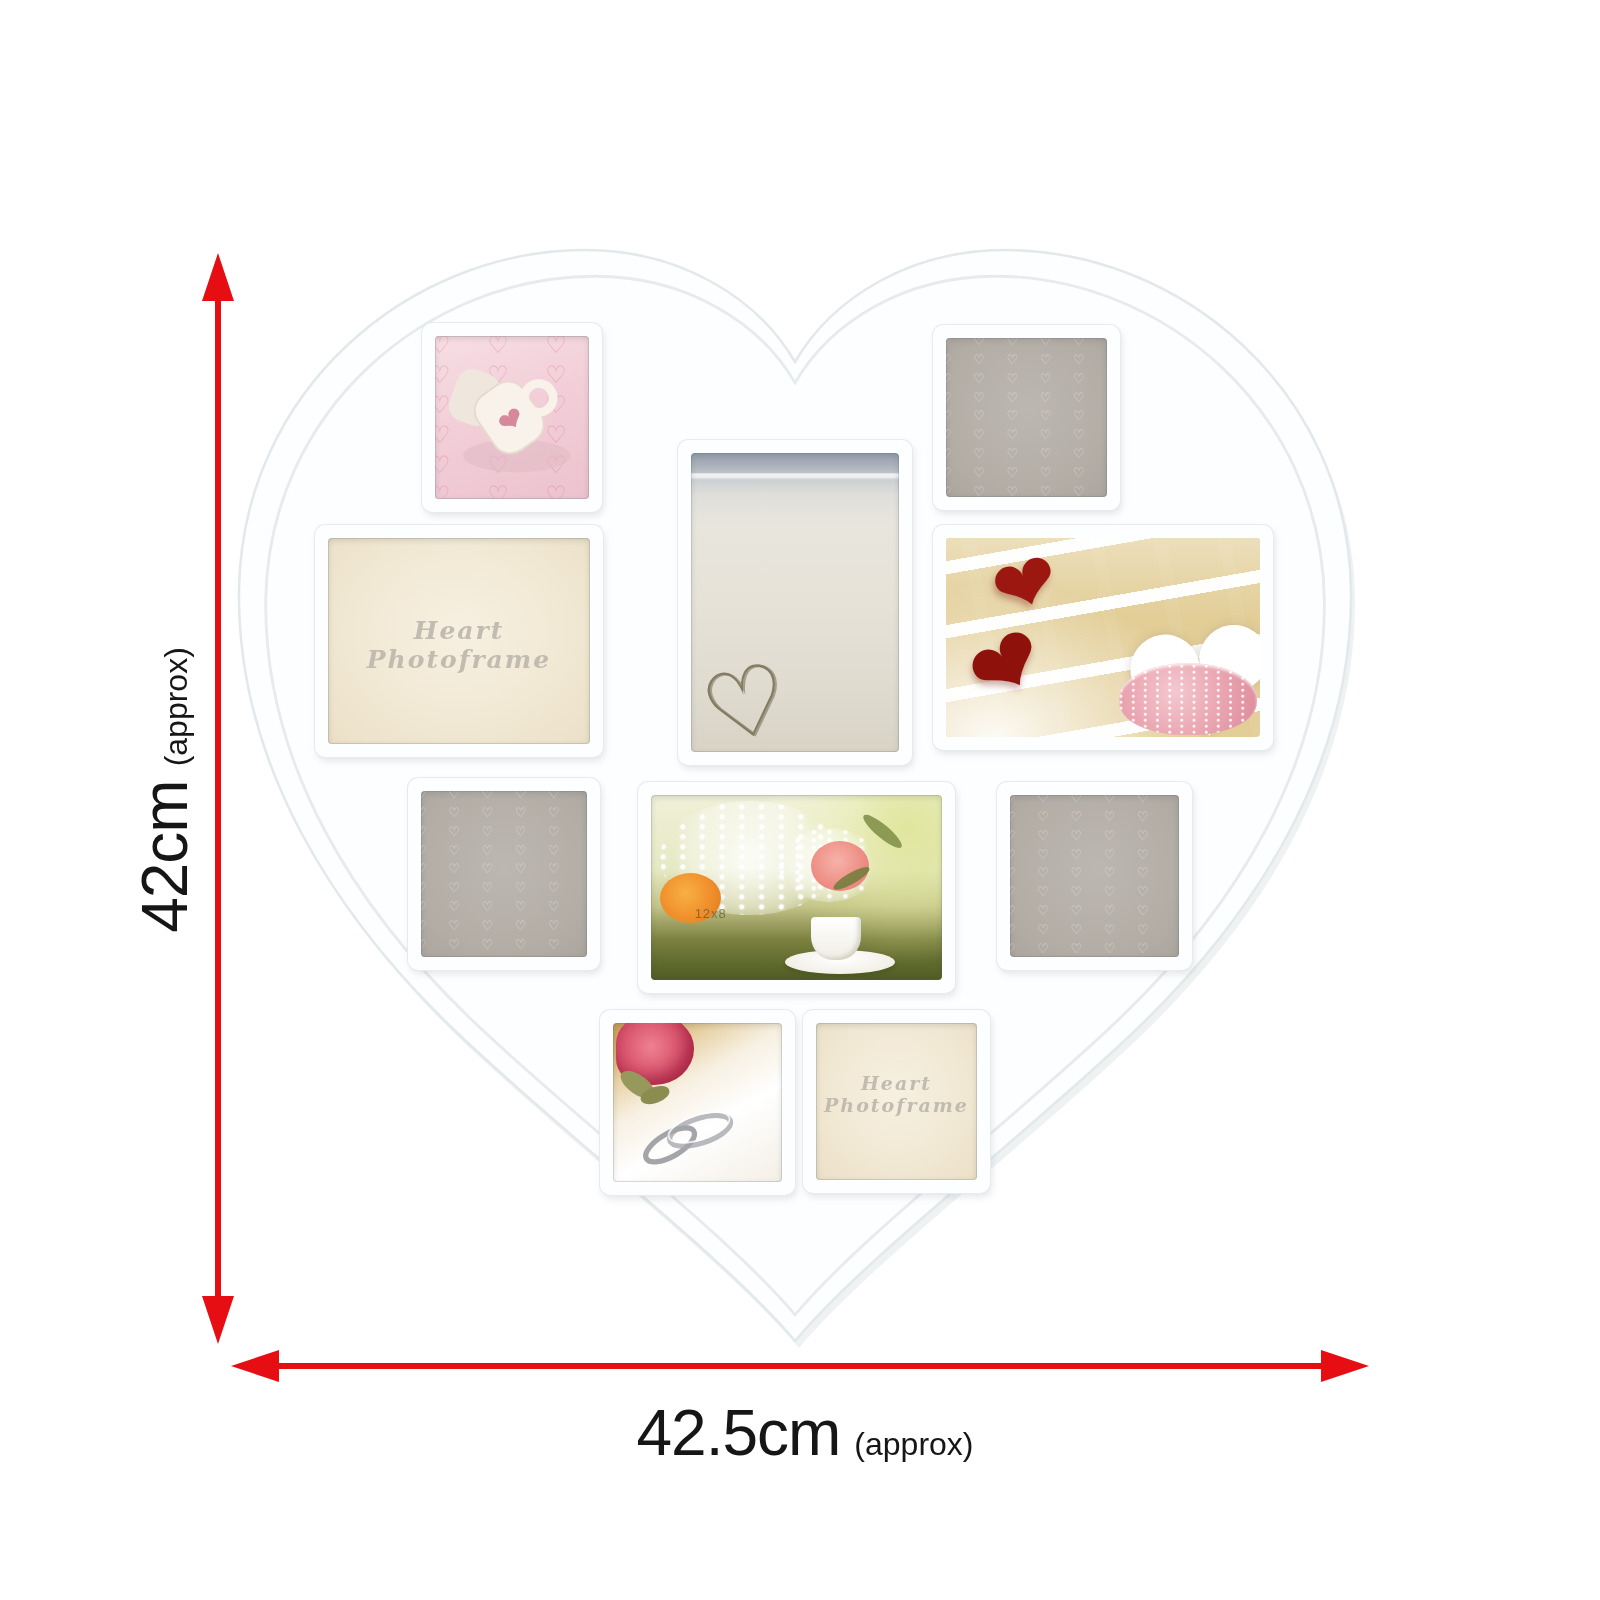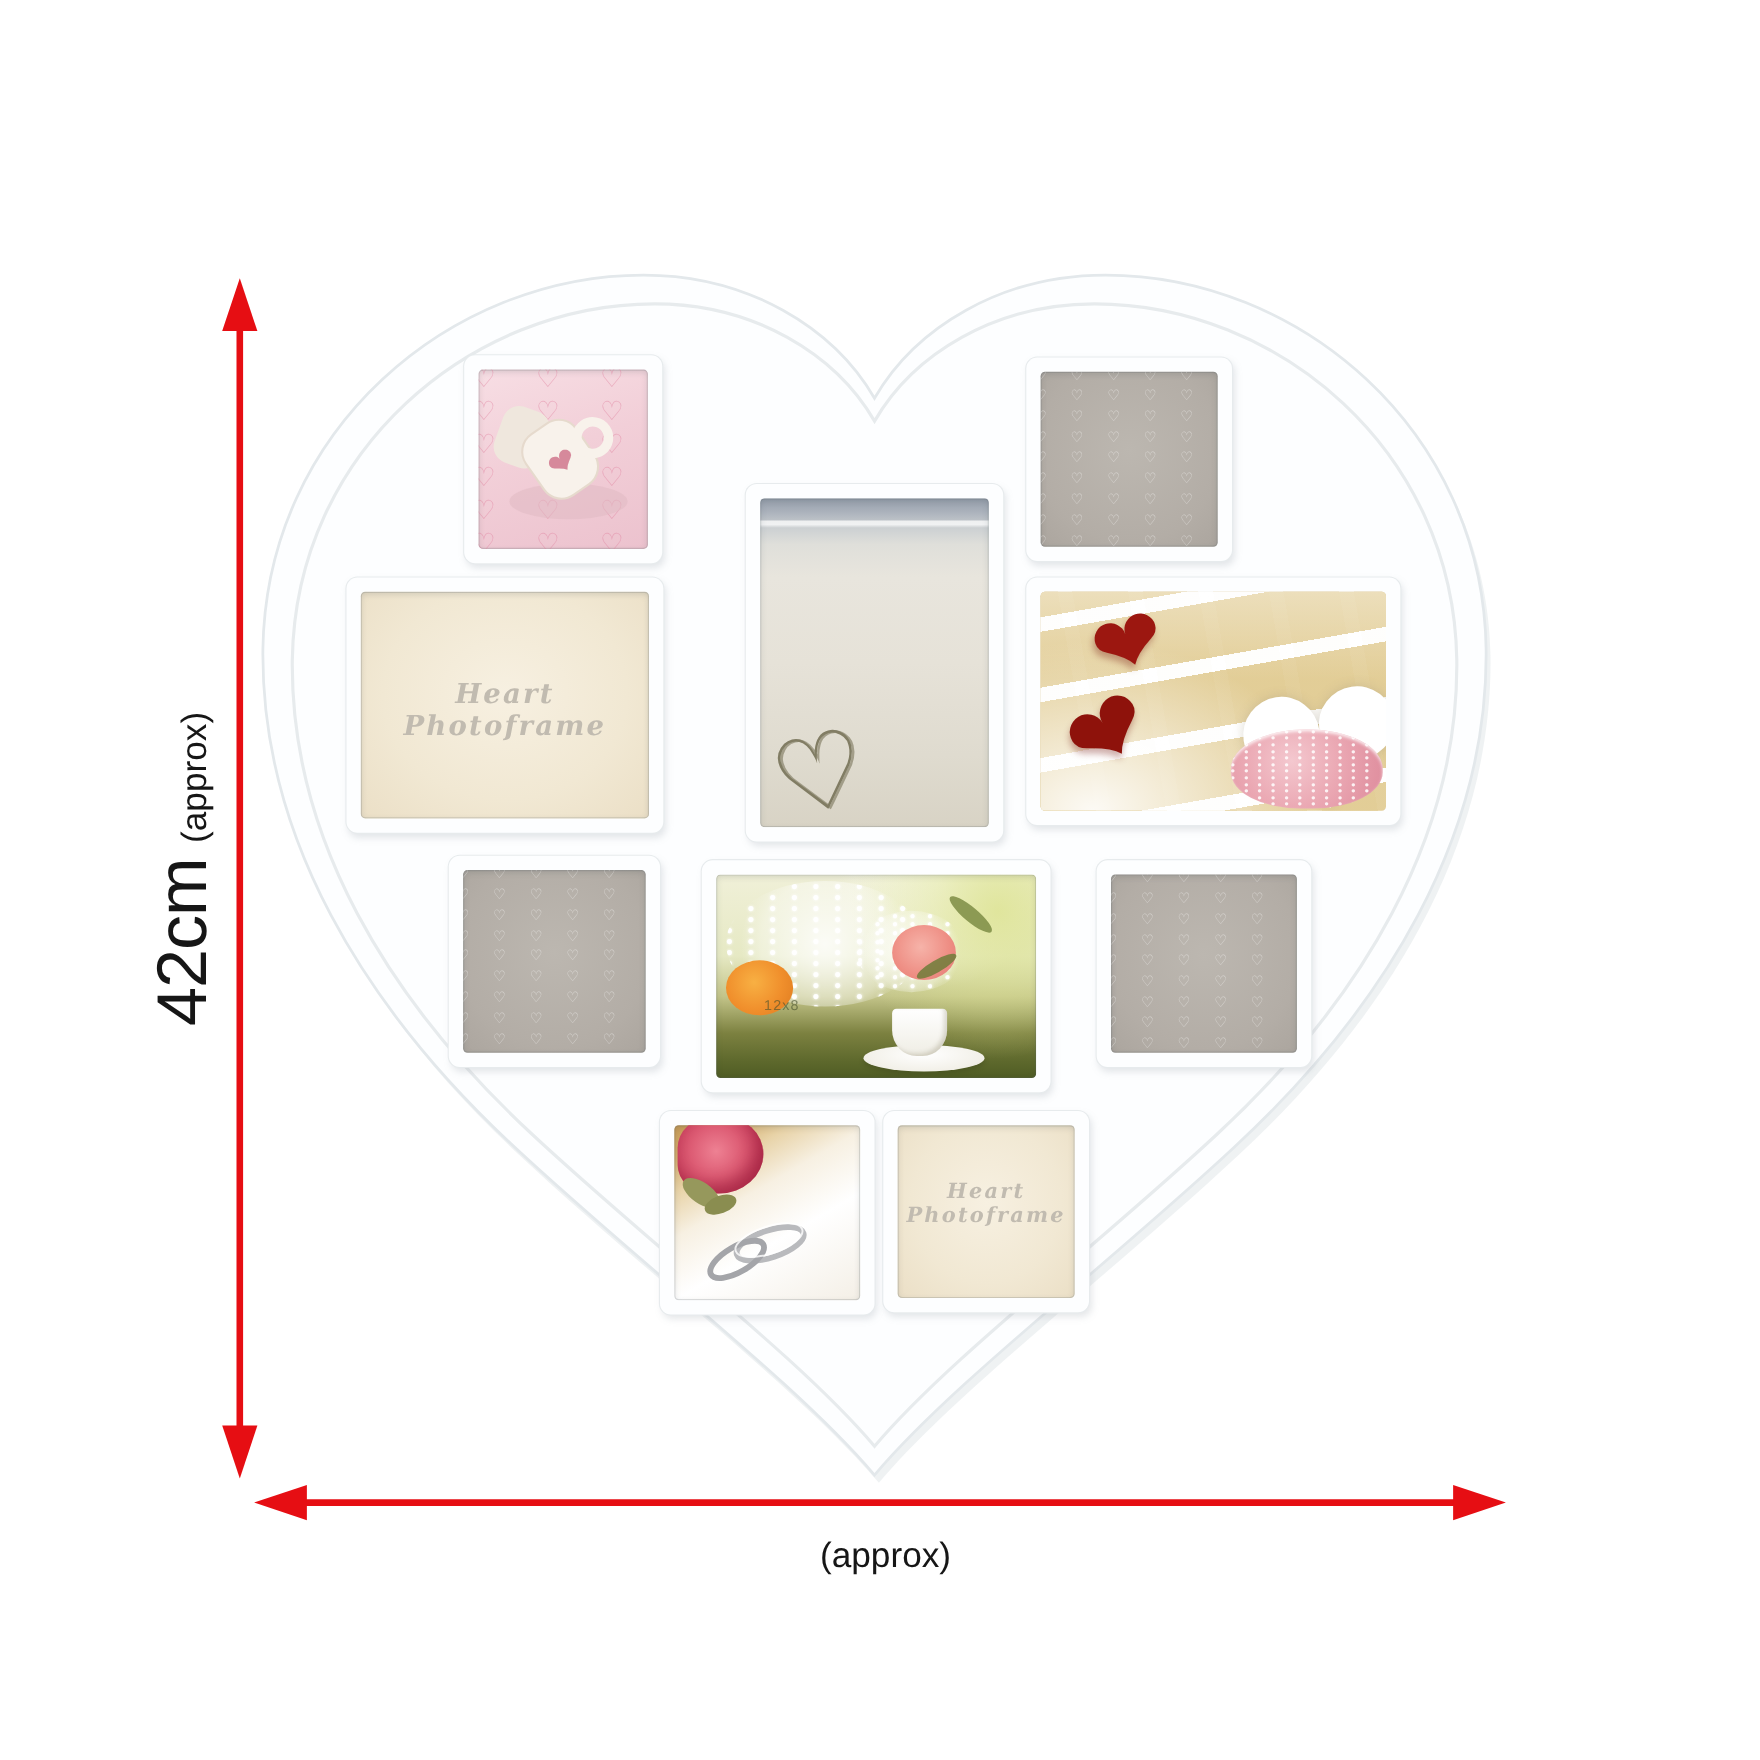--- a/index.html
+++ b/index.html
@@ -223,16 +223,17 @@
     <line x1="276" y1="1366" x2="1324" y2="1366" stroke-width="6" stroke="#e60e13"></line>
     <polygon points="231,1366 279,1350 279,1382" fill="#e60e13"></polygon>
     <polygon points="1369,1366 1321,1350 1321,1382" fill="#e60e13"></polygon>
   </svg>
 
   <div class="vlabel">
     <span class="dim-big">42cm</span>
     <span class="dim-small">(approx)</span>
   </div>
   <div class="hlabel">
+    <span class="dim-big">42.5cm</span>
     <span class="dim-small">(approx)</span>
   </div>
 
 </div>
 
 </body></html>

